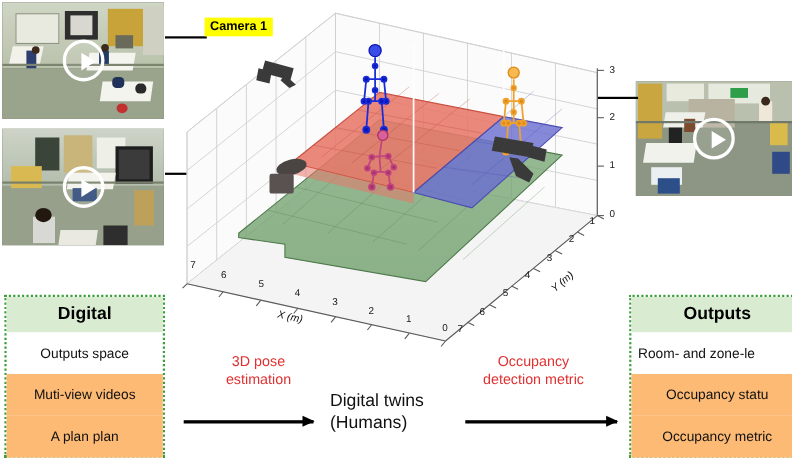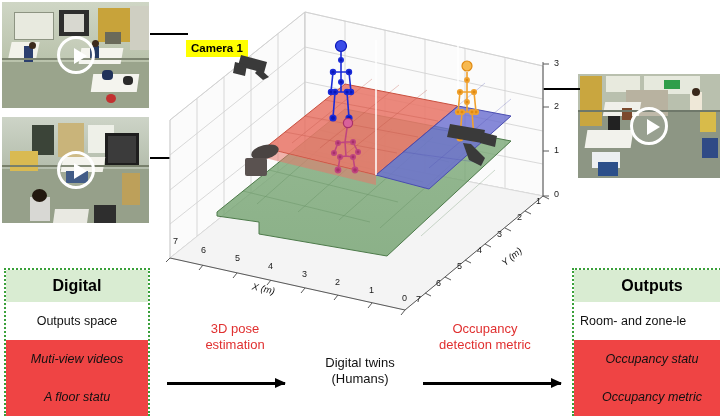--- a/index.html
+++ b/index.html
@@ -60,31 +60,31 @@
   #panel-inputs{left:4px;top:268px;width:146px;height:148px;}
   #panel-outputs{left:572px;top:268px;width:160px;height:148px;}
   .panel-title{
     background:#d9ecd2;color:#000;font-weight:bold;font-size:16px;
     text-align:center;line-height:32px;height:32px;
   }
   .panel-row{
     height:38px;line-height:38px;text-align:center;font-size:12.5px;color:#111;
     white-space:nowrap;overflow:hidden;
   }
-  .panel-row.alt{background:#ef4444;font-style:italic;}
+  .panel-row.alt{background:#fdba74;}
   #panel-outputs .panel-row{text-align:center;font-size:12.5px;}
   #panel-outputs .panel-row.first{text-align:left;padding-left:6px;}
 
   
   .pipe-red{
     position:absolute;color:#e03030;font-size:13px;text-align:center;
     line-height:1.25;white-space:pre-line;
   }
   .pipe-black{
-    position:absolute;color:#111;font-size:13px;text-align:center;
+    position:absolute;color:#111;font-size:16px;
     line-height:1.25;white-space:pre-line;
   }
   .arrow{position:absolute;height:2.5px;background:#000;}
   .arrow:after{
     content:"";position:absolute;right:-1px;top:-4px;
     border-left:11px solid #000;
     border-top:5.5px solid transparent;
     border-bottom:5.5px solid transparent;
   }
 </style>
@@ -161,21 +161,21 @@
       <div class="tl" style="left:124px;top:64px;width:16px;height:20px;background:#2f4a86;"></div>
       <div class="tl" style="left:0;top:36px;width:142px;height:2px;background:#6f786a;"></div>
     </div>
     <div class="play"></div>
   </div>
 
   <div class="lead" style="left:150px;top:33px;width:38px;"></div>
   <div class="lead" style="left:150px;top:157px;width:48px;"></div>
   <div class="lead" style="left:522px;top:88px;width:58px;"></div>
 
-  <div class="camlabel" id="lbl-cam1" style="left:186px;top:40px;">Camera 1</div>
+  <div class="camlabel" id="lbl-cam1" style="left:186px;top:16px;">Camera 1</div>
   <div class="camlabel" id="lbl-cam2" style="left:196px;top:148px;">Camera 2</div>
   <div class="camlabel" id="lbl-cam3" style="left:452px;top:79px;">Camera 3</div>
 
   <div id="plot3d">
     <svg width="425" height="320" viewBox="0 0 425 320">
       <defs>
         <linearGradient id="gfloor" x1="0" y1="0" x2="0" y2="1">
           <stop offset="0" stop-color="#7aa876"></stop>
             <stop offset="1" stop-color="#6e9e6a"></stop>
         </linearGradient>
@@ -363,21 +363,21 @@
     <div class="axlabel" style="left:399px;top:58px;">3</div>
     <div class="axlabel" style="left:399px;top:101px;">2</div>
     <div class="axlabel" style="left:399px;top:145px;">1</div>
     <div class="axlabel" style="left:399px;top:189px;">0</div>
   </div>
 
   <div class="panel" id="panel-inputs">
     <div class="panel-title">Digital</div>
     <div class="panel-row">Outputs space</div>
     <div class="panel-row alt">Muti-view videos</div>
-    <div class="panel-row alt">A floor statu</div>
+    <div class="panel-row alt">A plan plan</div>
   </div>
 
   <div class="panel" id="panel-outputs">
     <div class="panel-title">Outputs</div>
     <div class="panel-row first">Room- and zone-le</div>
     <div class="panel-row alt">Occupancy statu</div>
     <div class="panel-row alt">Occupancy metric</div>
   </div>
 
   <div class="pipe-red" style="left:179px;top:321px;width:112px;">3D pose

